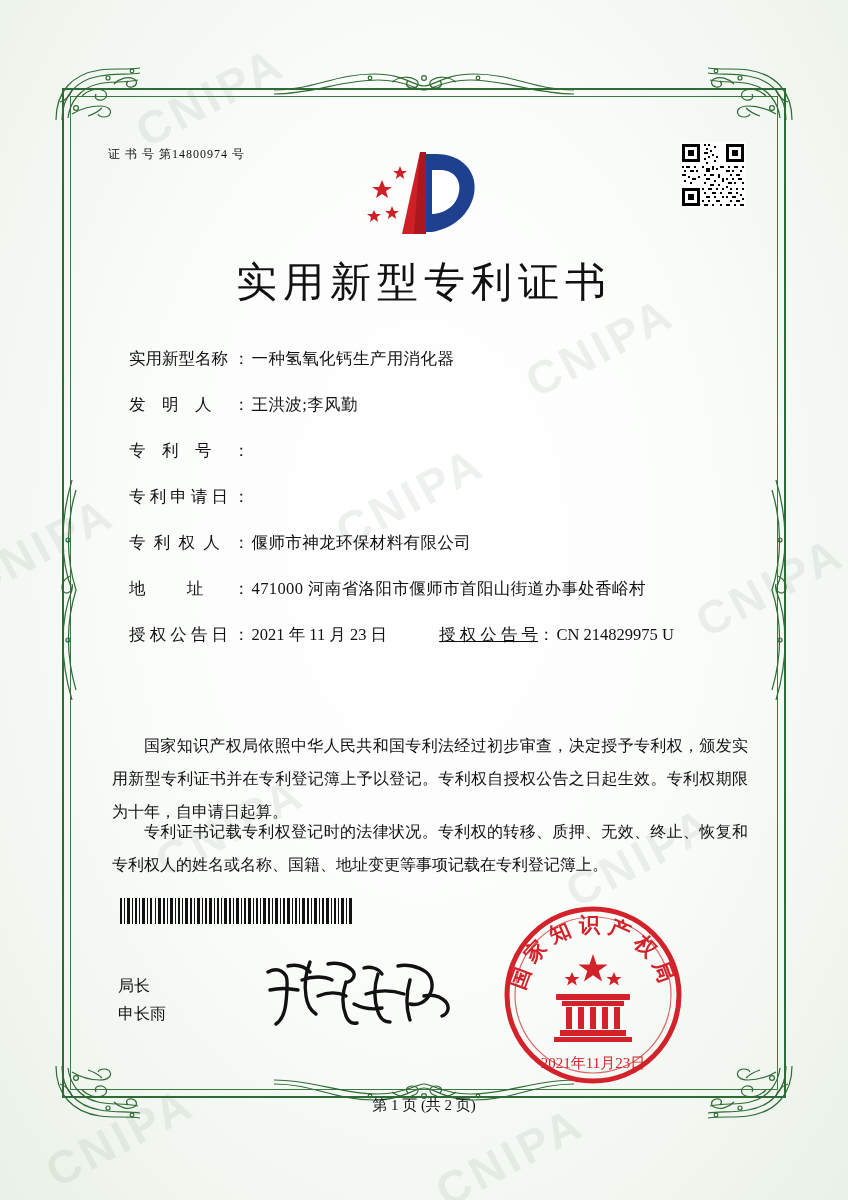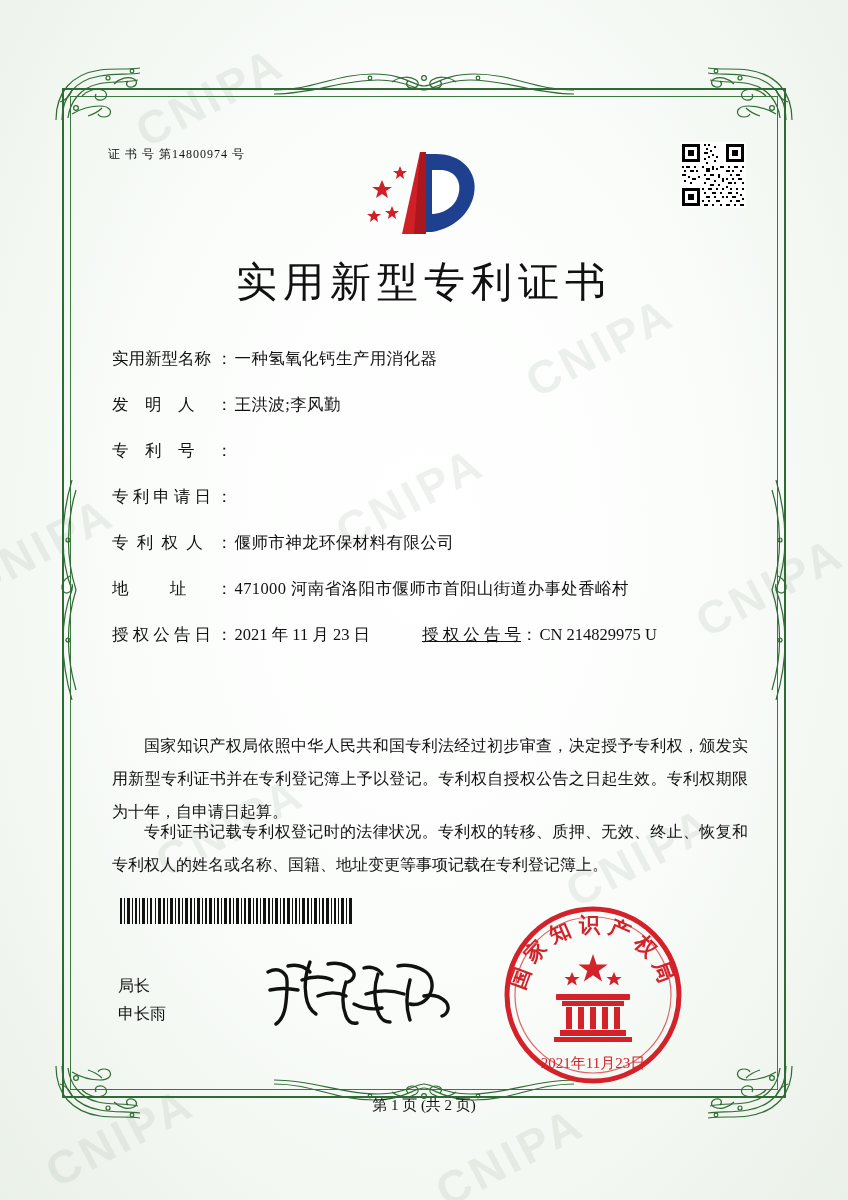--- a/index.html
+++ b/index.html
@@ -142,20 +142,21 @@
     align-items: baseline;
     margin-bottom: 24px;
     font-size: 16.5px;
     color: #111;
   }
   .field .label {
     width: 104px;
     flex: 0 0 104px;
     letter-spacing: 0px;
     white-space: pre;
+    margin-left: 17px;
   }
   .field .colon {
     flex: 0 0 auto;
     margin-right: 2px;
   }
   .field .value {
     flex: 1 1 auto;
     letter-spacing: 0.4px;
   }
   .field.inline2 .value2-label {

